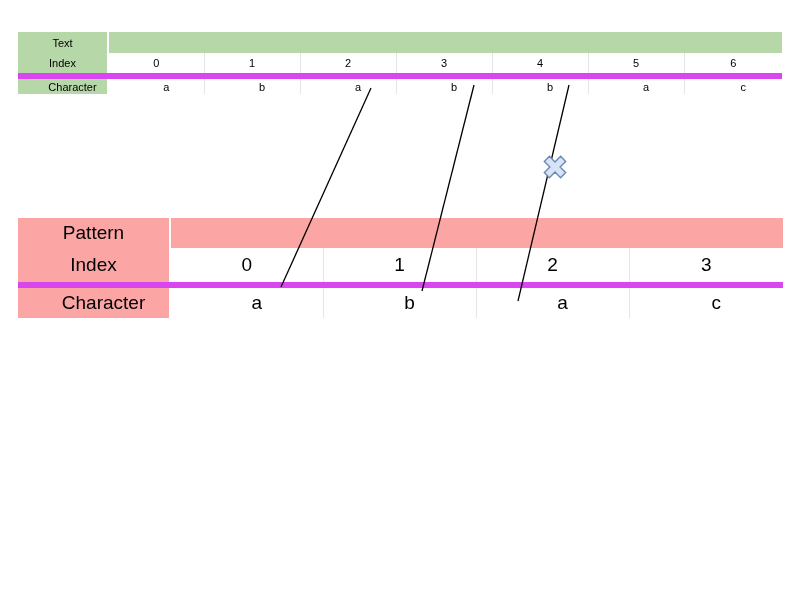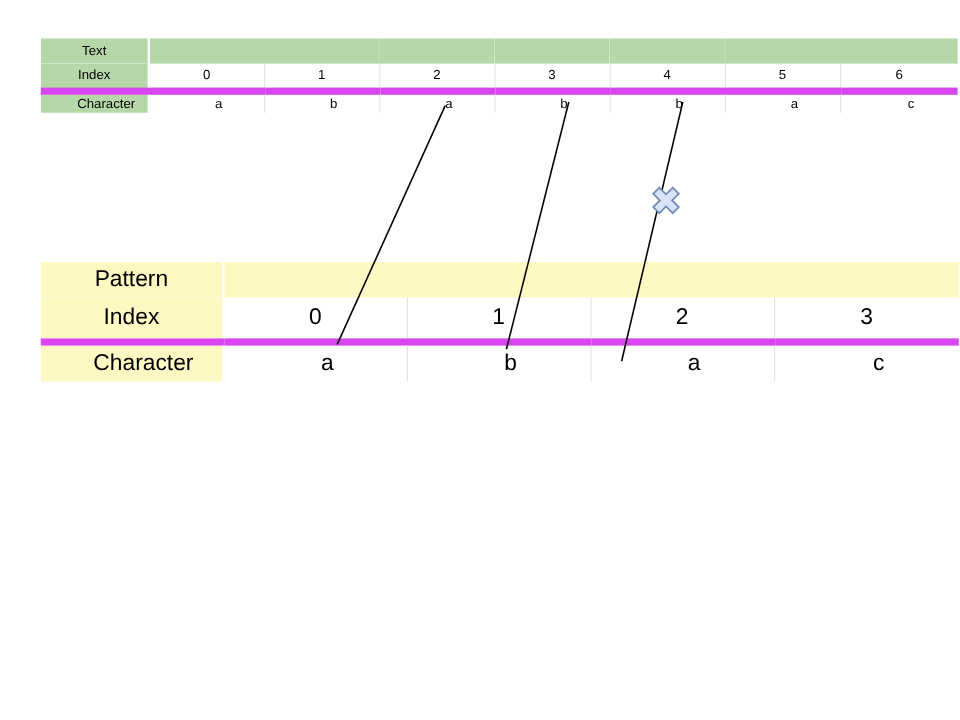--- a/index.html
+++ b/index.html
@@ -19,21 +19,20 @@
     height: 600px;
     background: #ffffff;
   }
 
   
   .grid-table {
     position: absolute;
     border-collapse: collapse;
     table-layout: fixed;
     background: #ffffff;
-    margin-left: 16px;
   }
   .grid-table td {
     padding: 0;
     text-align: center;
     vertical-align: middle;
     color: #000000;
     background: #ffffff;
     border-right: 1px solid #e4e4e4;
     border-bottom: 6px solid #d946ef;
     overflow: hidden;
@@ -72,21 +71,21 @@
 
   
   #pattern-table {
     left: 18px;
     top: 218px;
     width: 765px;
     font-size: 19px;
   }
   #pattern-table .label-cell,
   #pattern-table .header-row td {
-    background: #fef9c3;
+    background: #fca5a5;
   }
   #pattern-table .row-pattern td { height: 30px; }
   #pattern-table .row-index td { height: 34px; }
   #pattern-table .row-char  td { height: 30px; }
 
   
   #overlay {
     position: absolute;
     left: 0;
     top: 0;

